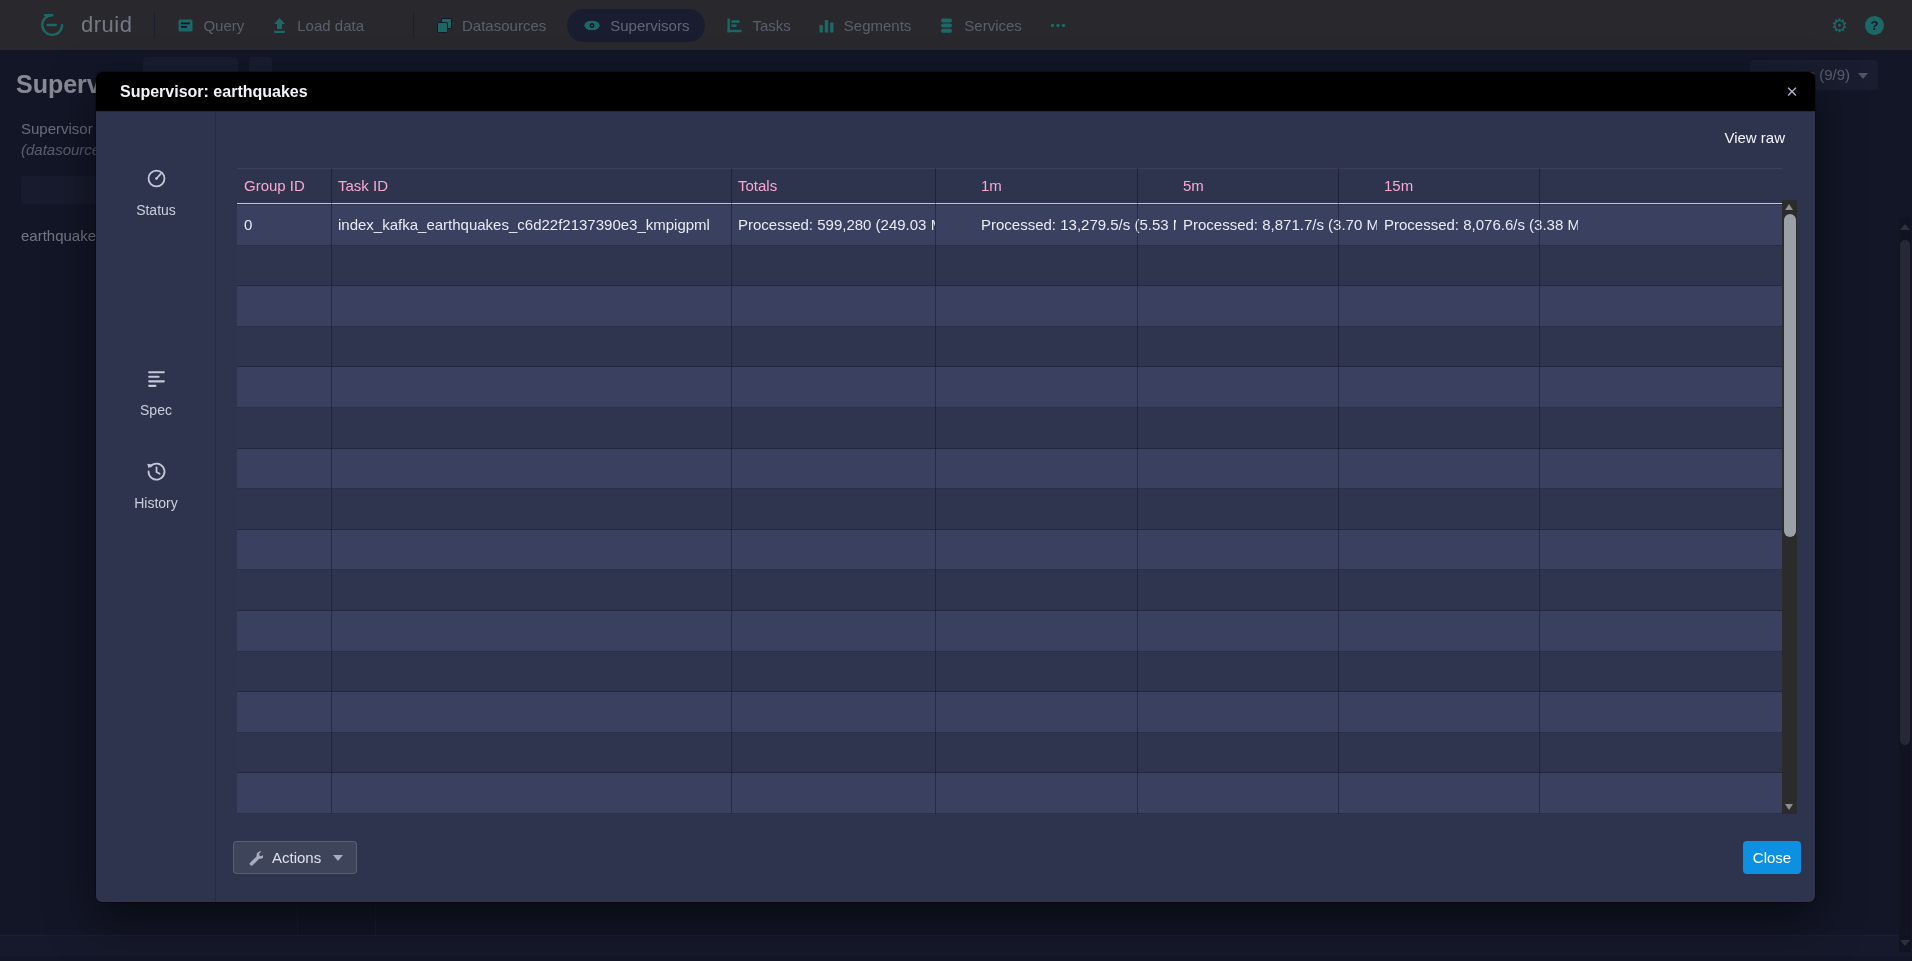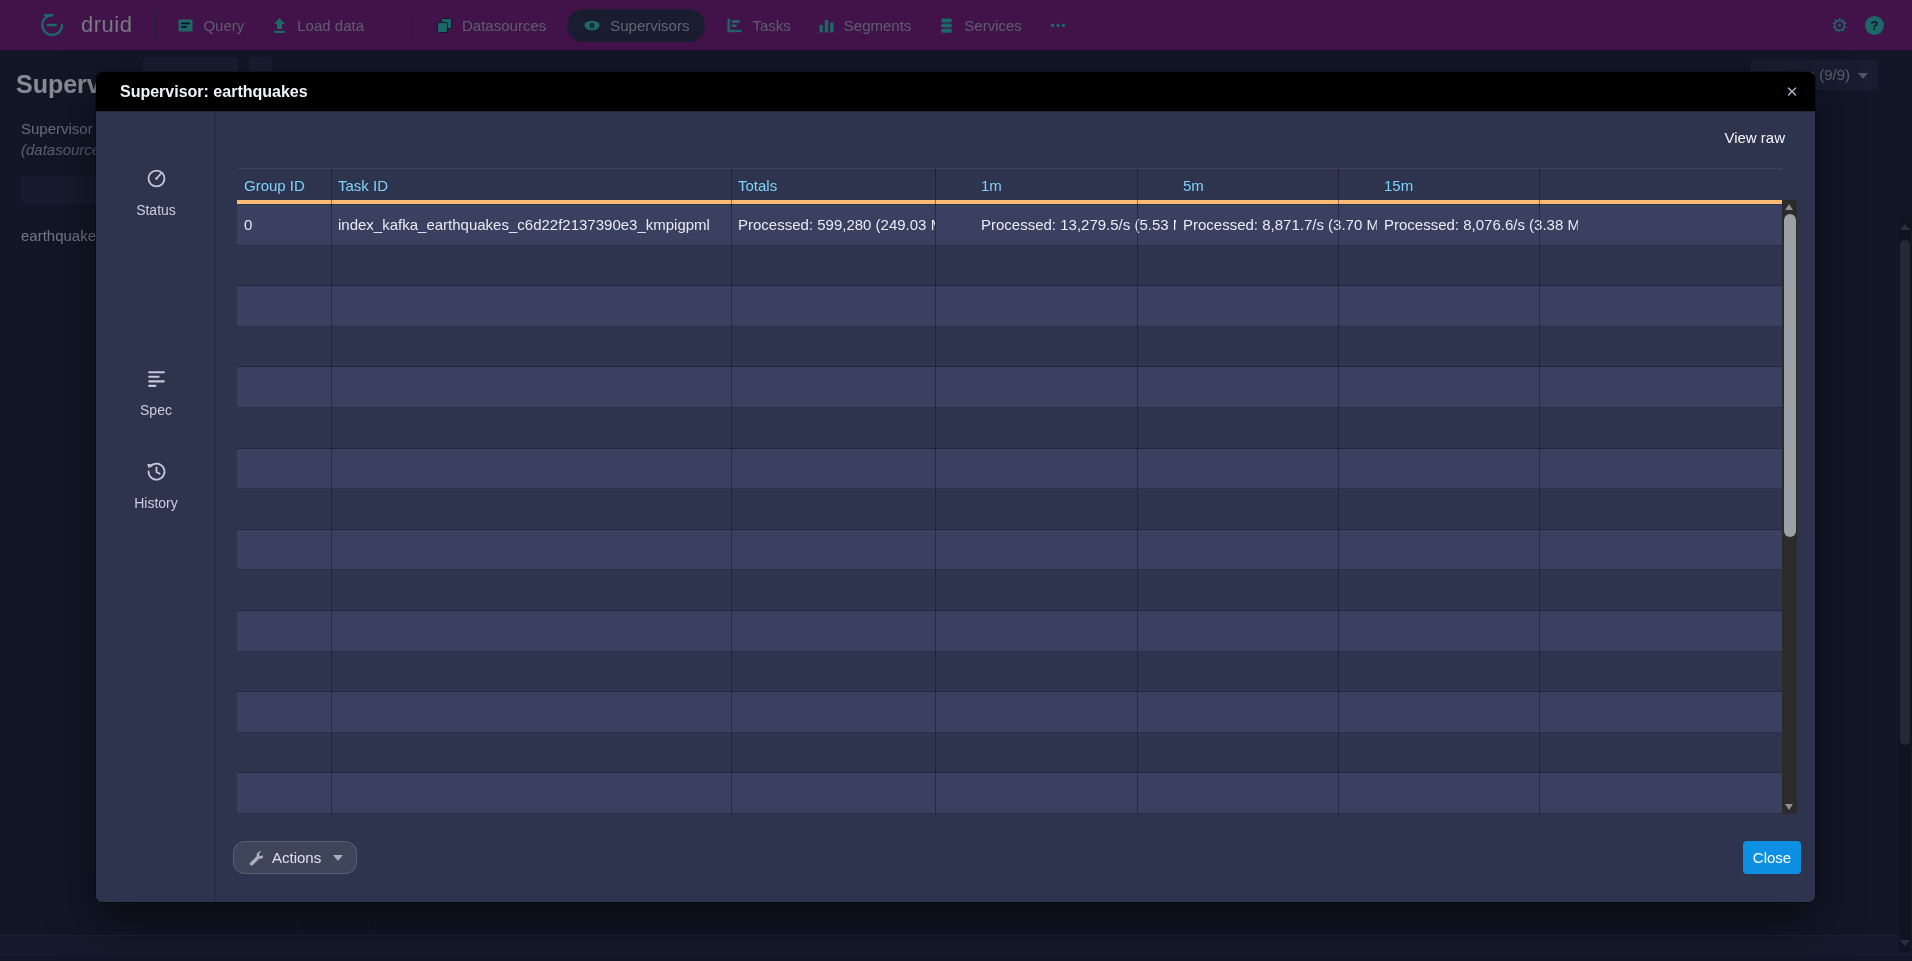--- a/index.html
+++ b/index.html
@@ -3,21 +3,21 @@
 <meta charset="utf-8">
 <style>
   * { box-sizing: border-box; margin: 0; padding: 0; }
   html,body { background:#0e1120; }
   body { font-family: "Liberation Sans", sans-serif; }
   .stage { position:relative; width:1912px; height:961px; overflow:hidden;
            background:#1b2036; color:#e8eaf2; }
 
   
   .topbar { position:absolute; left:0; top:0; width:100%; height:50px;
-            background:#701a75; display:flex; align-items:center;
+            background:#404040; display:flex; align-items:center;
             padding:0 28px 0 36px; z-index:1; }
   .logo { display:flex; align-items:center; gap:9px; }
   .logo-text { font-size:22px; font-weight:400; color:#ccd1dd; letter-spacing:.5px; }
   .tb-divider { width:1px; height:26px; background:#2b314a; margin:0 22px; }
   .nav-item { display:flex; gap:9px; margin-right:27px;
               font-size:15px; color:#9ca2b2; cursor:pointer; white-space:nowrap; }
   .nav-item.pill { background:#262c44; border-radius:17px; padding:8px 16px;
                    margin-left:-6px; margin-right:21px; color:#a9aec0; }
   .tb-icon { color:#2bb5a8; display:inline-flex; }
   .tb-right { margin-left:auto; display:flex; align-items:center; gap:17px; }
@@ -83,21 +83,21 @@
   .tab-stats svg { color:#ffffff; }
   .tab-spec    { top:252px; height:60px; }
   .tab-history { top:345px; height:60px; }
 
   .view-raw { position:absolute; top:57px; right:30px; font-size:15px; color:#f3f5fa;
               cursor:pointer; }
 
   
   .thead { position:absolute; left:141px; top:96px; width:1545px; height:36px;
            display:flex; border-top:1px solid rgba(255,255,255,.07);
-           border-bottom:4px solid #fdba74; font-size:15px; color:#7dd3fc; }
+           border-bottom:1px solid #fdba74; font-size:15px; color:#f9a8d4; }
   .thead > div { line-height:34px; padding-left:7px; overflow:hidden; white-space:nowrap; cursor:pointer; }
   .tbody { position:absolute; left:141px; top:133px; width:1545px; height:609px; overflow:hidden; }
   .t-row { width:100%; height:40.6px; border-bottom:1px solid rgba(15,18,35,.35); display:flex; }
   .t-row:nth-child(odd)  { background:#3a4060; }
   .t-row:nth-child(even) { background:#30354f; }
   .t-row > div { line-height:40px; padding-left:7px; font-size:15px; color:#e9ebf3;
                  overflow:hidden; white-space:nowrap; }
   .c0 { width:94px; }  .c1 { width:400px; } .c2 { width:204px; }
   .c3 { width:202px;margin-left:39px; } .c4 { width:201px; } .c5 { width:201px; } .c6 { flex:1; }
   .grid-lines { position:absolute; left:141px; top:96px; width:1545px; height:646px;
@@ -113,21 +113,21 @@
       border-left:4.5px solid transparent; border-right:4.5px solid transparent; border-bottom:6px solid #8f8f8f; }
   .m-scroll .s-down::after { content:""; position:absolute; left:3px; bottom:4px; width:0; height:0;
       border-left:4.5px solid transparent; border-right:4.5px solid transparent; border-top:6px solid #8f8f8f; }
   .m-thumb { position:absolute; left:1.5px; top:14px; width:12px; height:323px;
              background:#9aa0a6; border-radius:7px; cursor:grab; }
 
   
   .actions-btn { position:absolute; left:137px; bottom:28px; height:33px;
                  display:flex; align-items:center; gap:9px; padding:0 13px;
                  background:#3e4459; border:1px solid rgba(255,255,255,.14);
-                 border-radius:12px; font-size:15px; color:#dfe2ec; cursor:pointer;margin-top:16px; }
+                 border-radius:4px; font-size:15px; color:#dfe2ec; cursor:pointer;margin-top:16px; }
   .actions-btn .caret { border-top-color:#a9aebc; margin-left:3px; }
   .close-btn { position:absolute; right:14px; bottom:28px; height:33px; min-width:58px;
                background:#0e90e2; border:none; border-radius:4px; color:#ffffff;
                font-size:15px; padding:0 7px; cursor:pointer;
                font-family:"Liberation Sans",sans-serif; }
 </style>
 </head>
 <body>
 
 <div class="stage">

